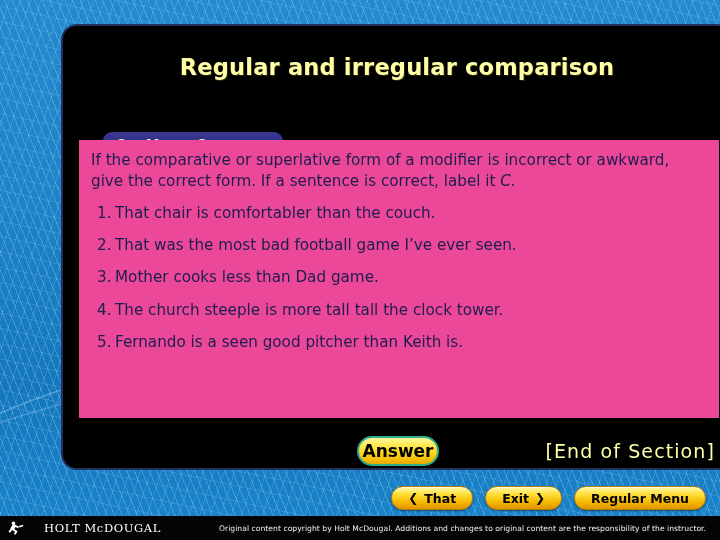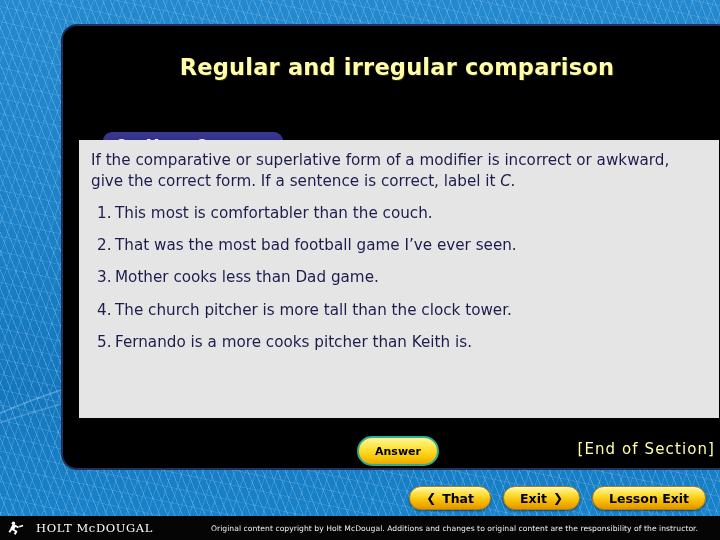--- a/index.html
+++ b/index.html
@@ -123,21 +123,21 @@
     min-width: 180px;
   }
 
   
   #exercise-box {
     position: absolute;
     left: 16px;
     top: 114px;
     width: 640px;
     height: 278px;
-    background: #e5e5e5;
+    background: #ec4899;
     box-sizing: border-box;
     padding: 10px 14px 8px 12px;
     color: #1d1d4d;
   }
   #exercise-intro {
     font-size: 15.2px;
     line-height: 1.38;
     color: #1d1d4d;
     margin: 0 0 12px 0;
   }
@@ -176,33 +176,33 @@
     width: 82px;
     height: 30px;
     border-radius: 15px;
     background: linear-gradient(180deg, #fff79a 0%, #ffe33b 38%, #f9c90b 72%, #e8a800 100%);
     border: 2px solid #2fae8e;
     box-sizing: border-box;
     display: flex;
     align-items: center;
     justify-content: center;
     color: #000000;
-    font-size: 11px;
+    font-size: 17px;
     font-weight: bold;
     cursor: pointer;
     box-shadow: 0 1px 2px rgba(0,0,0,0.5);
   }
 
   
   #end-of-section {
     position: absolute;
     right: 16px;
     top: 414px;
     color: #ffffaa;
-    font-size: 15px;
+    font-size: 19px;
     letter-spacing: 1.1px;
     font-family: "DejaVu Sans", sans-serif;
   }
 
   
   #nav-bar {
     position: absolute;
     left: 0;
     top: 480px;
     width: 720px;
@@ -257,20 +257,21 @@
     height: 16px;
     flex: 0 0 20px;
     display: block;
   }
   #holt-wordmark {
     color: #ffffff;
     font-family: "DejaVu Serif", serif;
     font-size: 11.5px;
     letter-spacing: 0.6px;
     white-space: nowrap;
+    margin-left: 8px;
   }
   #footer-copyright {
     color: #f2f2f2;
     font-size: 7.6px;
     font-family: "DejaVu Sans", sans-serif;
     white-space: nowrap;
     margin-left: 14px;
     letter-spacing: 0.05px;
     padding-left: 36px;
   }
@@ -292,37 +293,37 @@
 
     <div id="on-your-own-tab">On Your Own</div>
 
     <div id="exercise-box">
 
       <p id="exercise-intro"><span>If the comparative or superlative form of a modifier is incorrect or awkward, give the correct form. If a sentence is correct, label it </span><span class="label-c">C.</span></p>
 
       <ol id="exercise-list">
         <li>
           <span class="q-num">1.</span>
-          <span class="q-text">This most is comfortabler than the couch.</span>
+          <span class="q-text">That chair is comfortabler than the couch.</span>
         </li>
         <li>
           <span class="q-num">2.</span>
           <span class="q-text">That was the most bad football game I’ve ever seen.</span>
         </li>
         <li>
           <span class="q-num">3.</span>
           <span class="q-text">Mother cooks less than Dad game.</span>
         </li>
         <li>
           <span class="q-num">4.</span>
-          <span class="q-text">The church pitcher is more tall than the clock tower.</span>
+          <span class="q-text">The church steeple is more tall tall the clock tower.</span>
         </li>
         <li>
           <span class="q-num">5.</span>
-          <span class="q-text">Fernando is a more cooks pitcher than Keith is.</span>
+          <span class="q-text">Fernando is a seen good pitcher than Keith is.</span>
         </li>
       </ol>
     </div>
 
     <div id="answer-button">Answer</div>
 
     <div id="end-of-section">[End of Section]</div>
 
   </div>
 
@@ -332,21 +333,21 @@
       <span class="nav-glyph">❮</span>
       <span>That</span>
     </div>
 
     <div class="nav-button">
       <span>Exit</span>
       <span class="nav-glyph">❯</span>
     </div>
 
     <div class="nav-button">
-      <span>Lesson Exit</span>
+      <span>Regular Menu</span>
     </div>
 
 
   </div>
 
   <div id="footer-bar">
     <svg id="holt-logo-mark" viewBox="0 0 24 18">
       <g fill="#ffffff">
         <circle cx="6.5" cy="3.2" r="2.1"></circle>
         <path d="M8.6 5.0 L13.2 7.6 L12.2 9.4 L9.0 7.7 L7.6 10.6 L11.4 12.8 L9.2 17.2 L7.0 16.2 L8.4 13.4 L4.2 11.0 C3.2 10.4 2.9 9.2 3.5 8.1 L5.2 5.4 C5.9 4.4 7.5 4.3 8.6 5.0 Z"></path>

